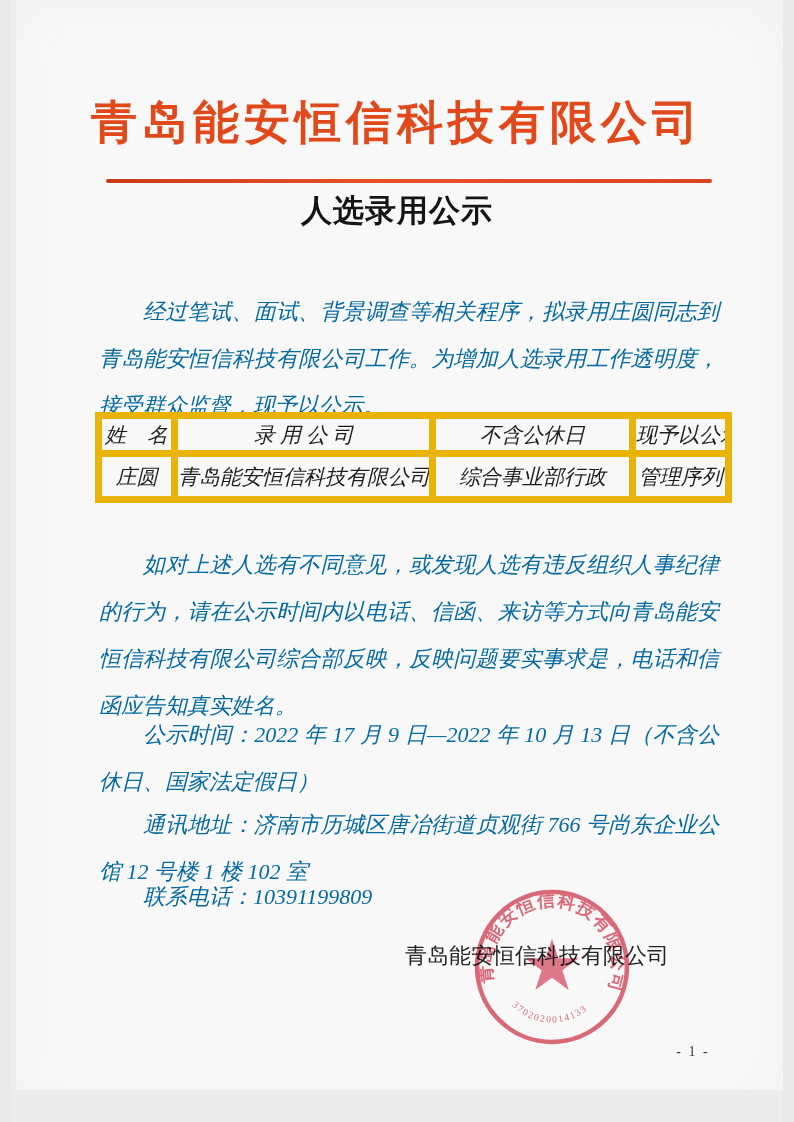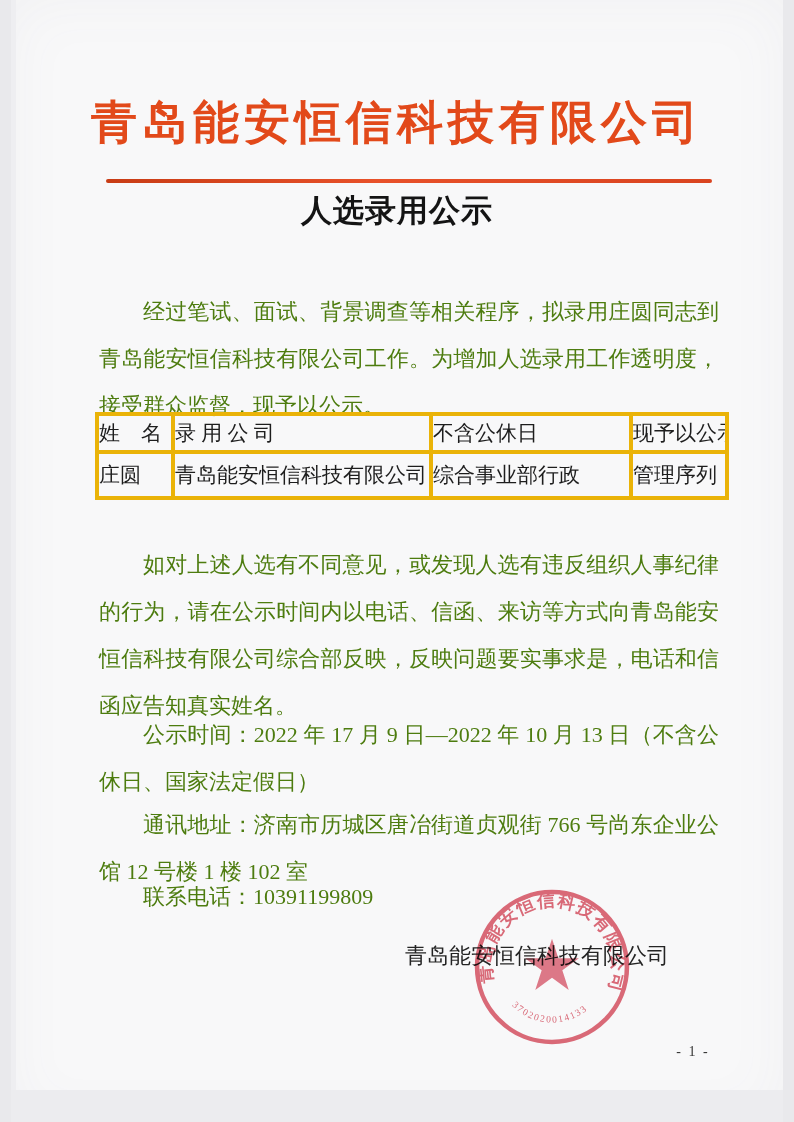--- a/index.html
+++ b/index.html
@@ -39,38 +39,39 @@
   .doc-title {
     position: absolute; top: 190px; left: 0; width: 100%;
     text-align: center;
     font-size: 31px; font-weight: bold; letter-spacing: 1px;
     color: #141414;
   }
   .para {
     position: absolute; left: 88px; width: 620px;
     font-size: 22px; line-height: 47px;
     text-align: justify; text-indent: 2em;
-    color: #4d7c0f;
+    color: #0369a1;
+    font-style: italic;
   }
   #para-intro     { top: 266px; }
   #para-objection { top: 519px; }
   #para-time      { top: 689px; }
   #para-address   { top: 779px; }
   #para-phone     { top: 851px; }
   #para-email     { top: 896px; }
   .notice-table {
     position: absolute; top: 412px; left: 84px; width: 630px;
     border-collapse: collapse;
     font-size: 21px; color: #1d1d1d;
     table-layout: fixed;
   }
   .notice-table td {
-    border: 4px solid #eab308;
-    vertical-align: middle;
-    padding: 0; overflow: hidden; white-space: nowrap;
+    border: 7px solid #eab308;
+    text-align: center; vertical-align: middle;
+    padding: 0; overflow: hidden; white-space: nowrap; font-style: italic;
   }
   .notice-table tr.head-row td { height: 38px; }
   .notice-table tr.data-row td { height: 46px; }
   .signature {
     position: absolute; left: 280px; right: 0;
     text-align: center;
     font-size: 22px; color: #242424;
     white-space: nowrap;
   }
   #sig-company { top: 941px; }

